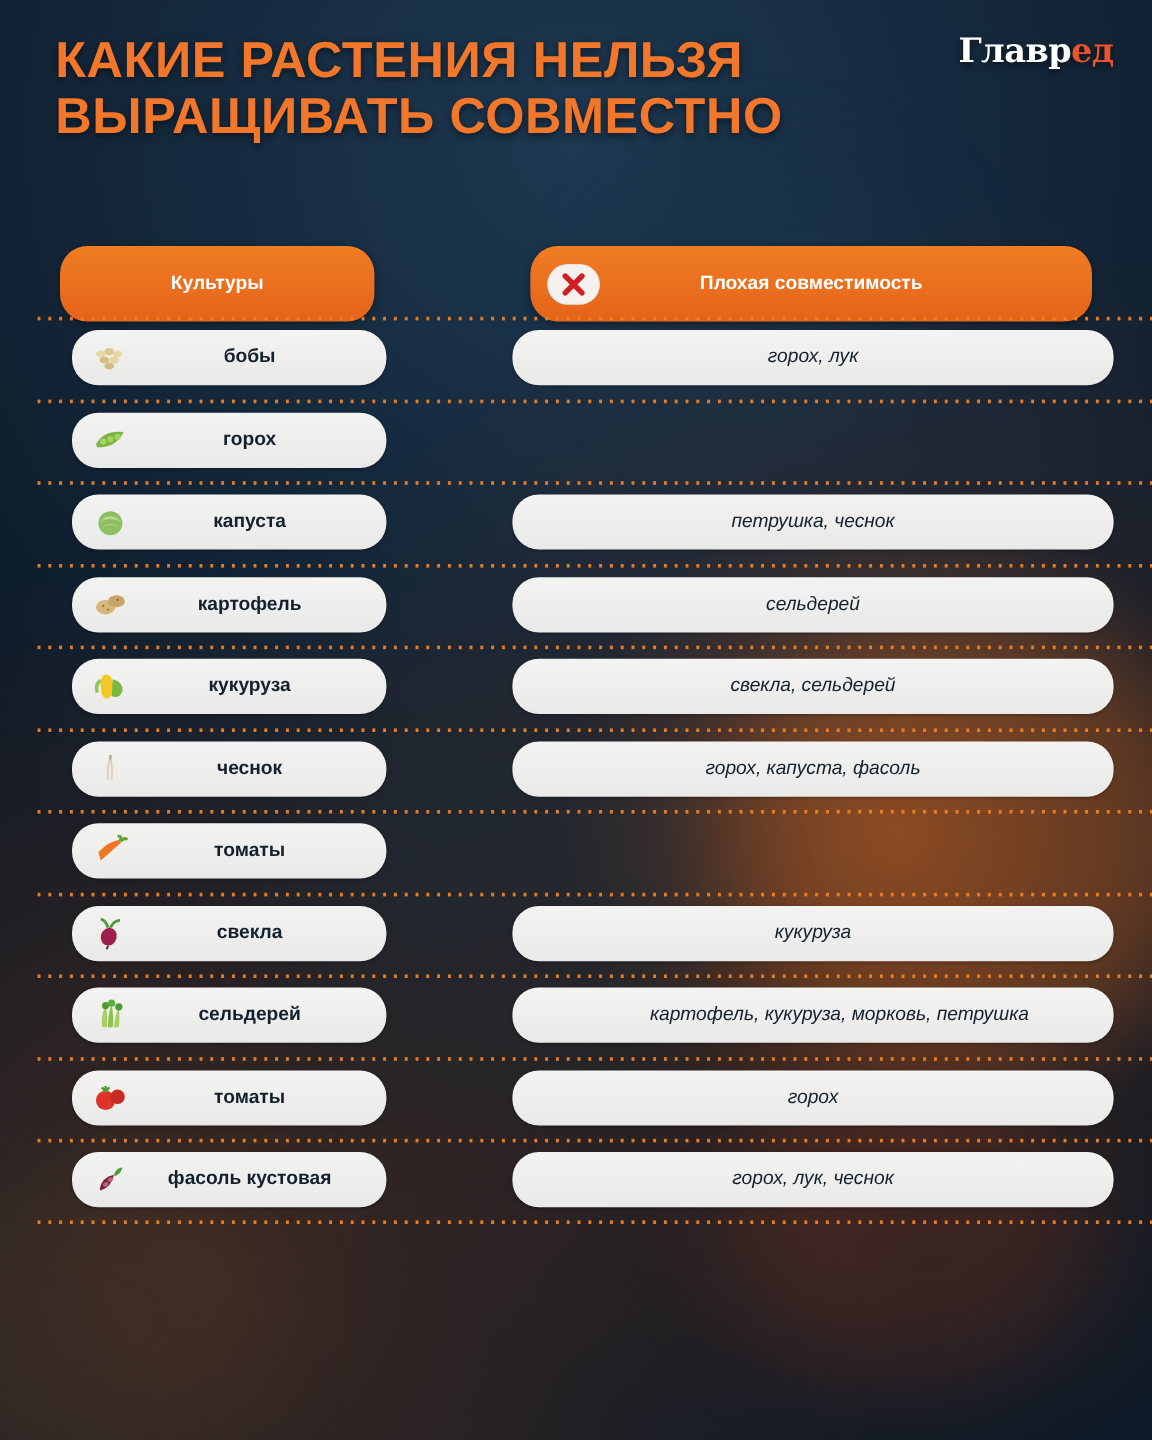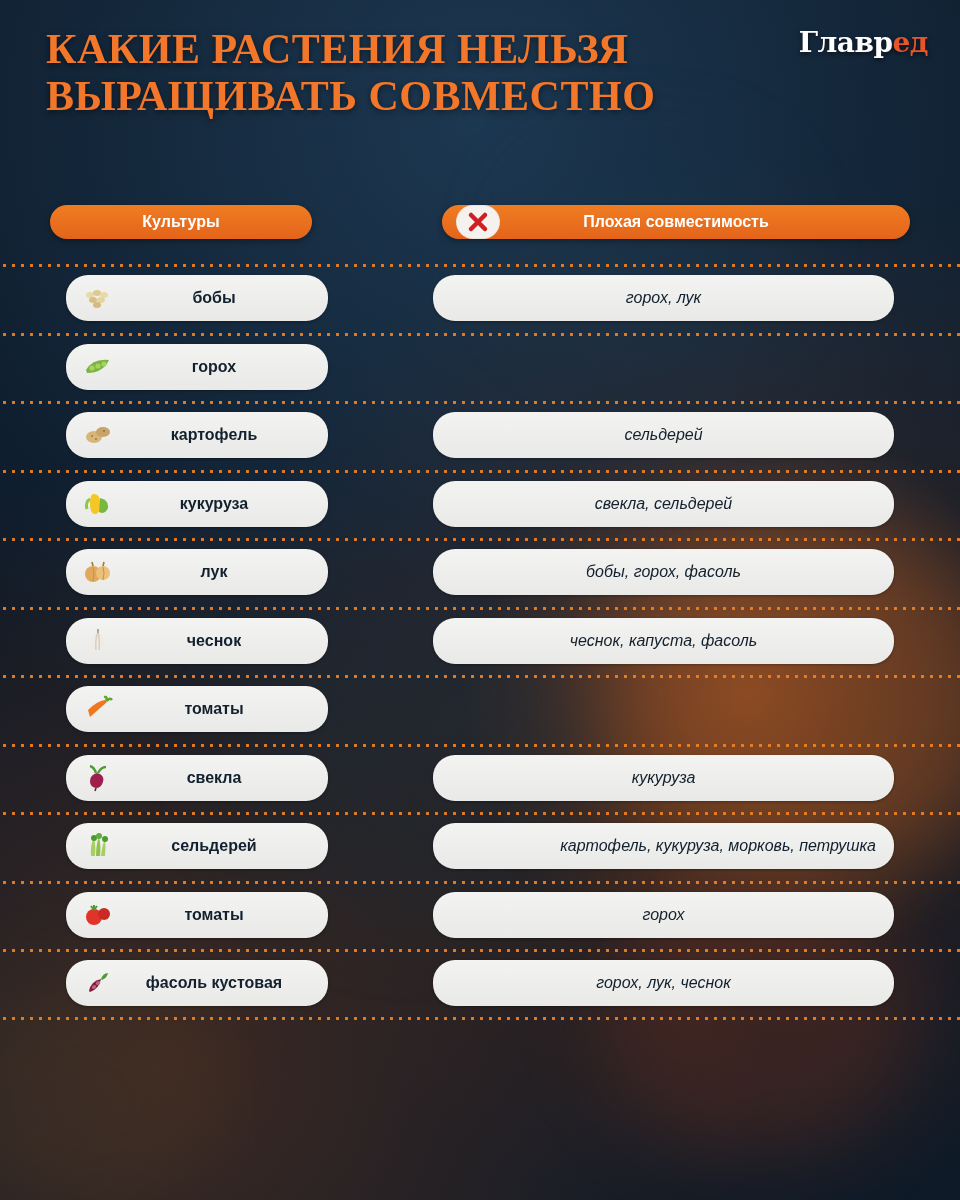--- a/index.html
+++ b/index.html
@@ -45,21 +45,21 @@
     right: 30px;
   }
 
   .title {
     color: #f2772a;
     font-size: 42px;
     line-height: 1.12;
     font-weight: bold;
     letter-spacing: 0.5px;
     text-transform: uppercase;
-    font-family: Liberation Serif, serif;
+    font-family: Liberation Sans, sans-serif;
     text-shadow: 0 2px 6px rgba(0,0,0,0.5);
     max-width: 700px;
   }
 
   .logo {
     position: absolute;
     right: 32px;
     top: 26px;
     font-size: 28px;
     font-weight: bold;
@@ -73,21 +73,21 @@
   .head-row {
     position: absolute;
     top: 205px;
     left: 50px;
     right: 50px;
     display: flex;
     gap: 130px;
   }
 
   .head-pill {
-    height: 34px;
+    height: 63px;
     border-radius: 23px;
     background: linear-gradient(180deg, #f07c22 0%, #e4641a 100%);
     display: flex;
     align-items: center;
     justify-content: center;
     color: #ffffff;
     font-weight: bold;
     font-size: 16px;
     box-shadow: 0 2px 6px rgba(0,0,0,0.35);
     position: relative;
@@ -116,22 +116,23 @@
     top: 264px;
     left: 0;
     right: 0;
   }
 
   .row {
     position: relative;
     height: 68.5px;
     display: flex;
     align-items: center;
-    padding: 0 66px;
+    padding: 0 32px;
     gap: 105px;
+    margin-left: 28px;
   }
 
   
   .row::before {
     content: "";
     position: absolute;
     left: 0;
     right: 0;
     top: 0;
     height: 3px;
@@ -180,21 +181,21 @@
     flex: 1;
     justify-content: center;
     text-align: center;
     font-size: 16px;
     padding: 7px 18px;
     line-height: 1.22;
     font-style: italic;
   }
   .cell-bad .label { display: block; width: 100%; }
   .cell-bad.two-line { text-align: left; }
-  .cell-bad.two-line .label { text-align: right; padding-left: 44px; }
+  .cell-bad.two-line .label { text-align: center; padding-left: 44px; }
 
   .veg-icon {
     width: 40px;
     height: 34px;
     flex: none;
     display: flex;
     align-items: center;
     justify-content: center;
   }
   .veg-icon svg { display: block; }
@@ -259,20 +260,35 @@
             <path d="M5 17 Q12 5 28 7 Q22 20 6 20 Z" fill="#7cb342"></path>
             <circle cx="11" cy="15" r="2.6" fill="#a5d45e"></circle>
               <circle cx="17" cy="13" r="2.6" fill="#a5d45e"></circle>
             <circle cx="23" cy="11" r="2.6" fill="#a5d45e"></circle>
           </svg>
         </span>
         <span class="label">горох</span>
       </div>
     </div>
 
+    <div class="row">
+      <div class="cell cell-culture">
+        <span class="veg-icon">
+          <svg width="34" height="28" viewBox="0 0 34 28">
+            <circle cx="17" cy="15" r="10" fill="#8fbf63"></circle>
+            <path d="M8 14 Q17 4 26 14 Q17 9 8 14Z" fill="#b9d98c"></path>
+            <path d="M10 19 Q17 12 24 19 Q17 15 10 19Z" fill="#a8cf78"></path>
+          </svg>
+        </span>
+        <span class="label">капуста</span>
+      </div>
+      <div class="cell cell-bad">
+        <span class="label">петрушка, чеснок</span>
+      </div>
+    </div>
 
     <div class="row">
       <div class="cell cell-culture">
         <span class="veg-icon">
           <svg width="34" height="28" viewBox="0 0 34 28">
             <ellipse cx="13" cy="16" rx="8" ry="6" fill="#d7b679"></ellipse>
             <ellipse cx="22" cy="11" rx="7" ry="5" fill="#c8a468"></ellipse>
             <circle cx="11" cy="15" r="1" fill="#9c7d46"></circle>
               <circle cx="15" cy="18" r="1" fill="#9c7d46"></circle>
             <circle cx="23" cy="10" r="1" fill="#8f7040"></circle>
@@ -294,51 +310,35 @@
             <path d="M9 9 Q4 12 6 19" stroke="#8cc84b" stroke-width="3" fill="none"></path>
           </svg>
         </span>
         <span class="label">кукуруза</span>
       </div>
       <div class="cell cell-bad">
         <span class="label">свекла, сельдерей</span>
       </div>
     </div>
 
-    <div class="row">
-      <div class="cell cell-culture">
-        <span class="veg-icon">
-          <svg width="34" height="28" viewBox="0 0 34 28">
-            <ellipse cx="12" cy="16" rx="8" ry="8" fill="#e0a95c"></ellipse>
-            <ellipse cx="22" cy="15" rx="7" ry="7" fill="#ecc07a"></ellipse>
-            <path d="M12 8 L11 4 M22 8 L23 4" stroke="#9a7a3e" stroke-width="1.6"></path>
-            <path d="M12 9 Q14 16 12 23 M22 9 Q24 15 22 22" stroke="#c4904a" stroke-width="1" fill="none"></path>
-          </svg>
-        </span>
-        <span class="label">лук</span>
-      </div>
-      <div class="cell cell-bad">
-        <span class="label">бобы, горох, фасоль</span>
-      </div>
-    </div>
 
     <div class="row">
       <div class="cell cell-culture">
         <span class="veg-icon">
           <svg width="34" height="28" viewBox="0 0 34 28">
             <path d="M17 5 Q24 10 24 17 Q24 23 17 23 Q10 23 10 17 Q10 10 17 5Z" fill="#f0ece3"></path>
             <path d="M17 5 Q19 12 18 23" stroke="#d6cfc0" stroke-width="1.4" fill="none"></path>
             <path d="M17 5 Q14 12 15 23" stroke="#d6cfc0" stroke-width="1.4" fill="none"></path>
             <path d="M17 6 L17 2" stroke="#b0a894" stroke-width="2"></path>
           </svg>
         </span>
         <span class="label">чеснок</span>
       </div>
       <div class="cell cell-bad">
-        <span class="label">чеснок, капуста, фасоль</span>
+        <span class="label">горох, капуста, фасоль</span>
       </div>
     </div>
 
     <div class="row">
       <div class="cell cell-culture">
         <span class="veg-icon">
           <svg width="34" height="28" viewBox="0 0 34 28">
             <path d="M26 7 L9 22 L7 15 Q16 6 24 5 Z" fill="#ef7722"></path>
             <path d="M26 6 Q29 2 31 5 M25 6 Q27 1 23 2" stroke="#5fa52f" stroke-width="2.4" fill="none"></path>
           </svg>

